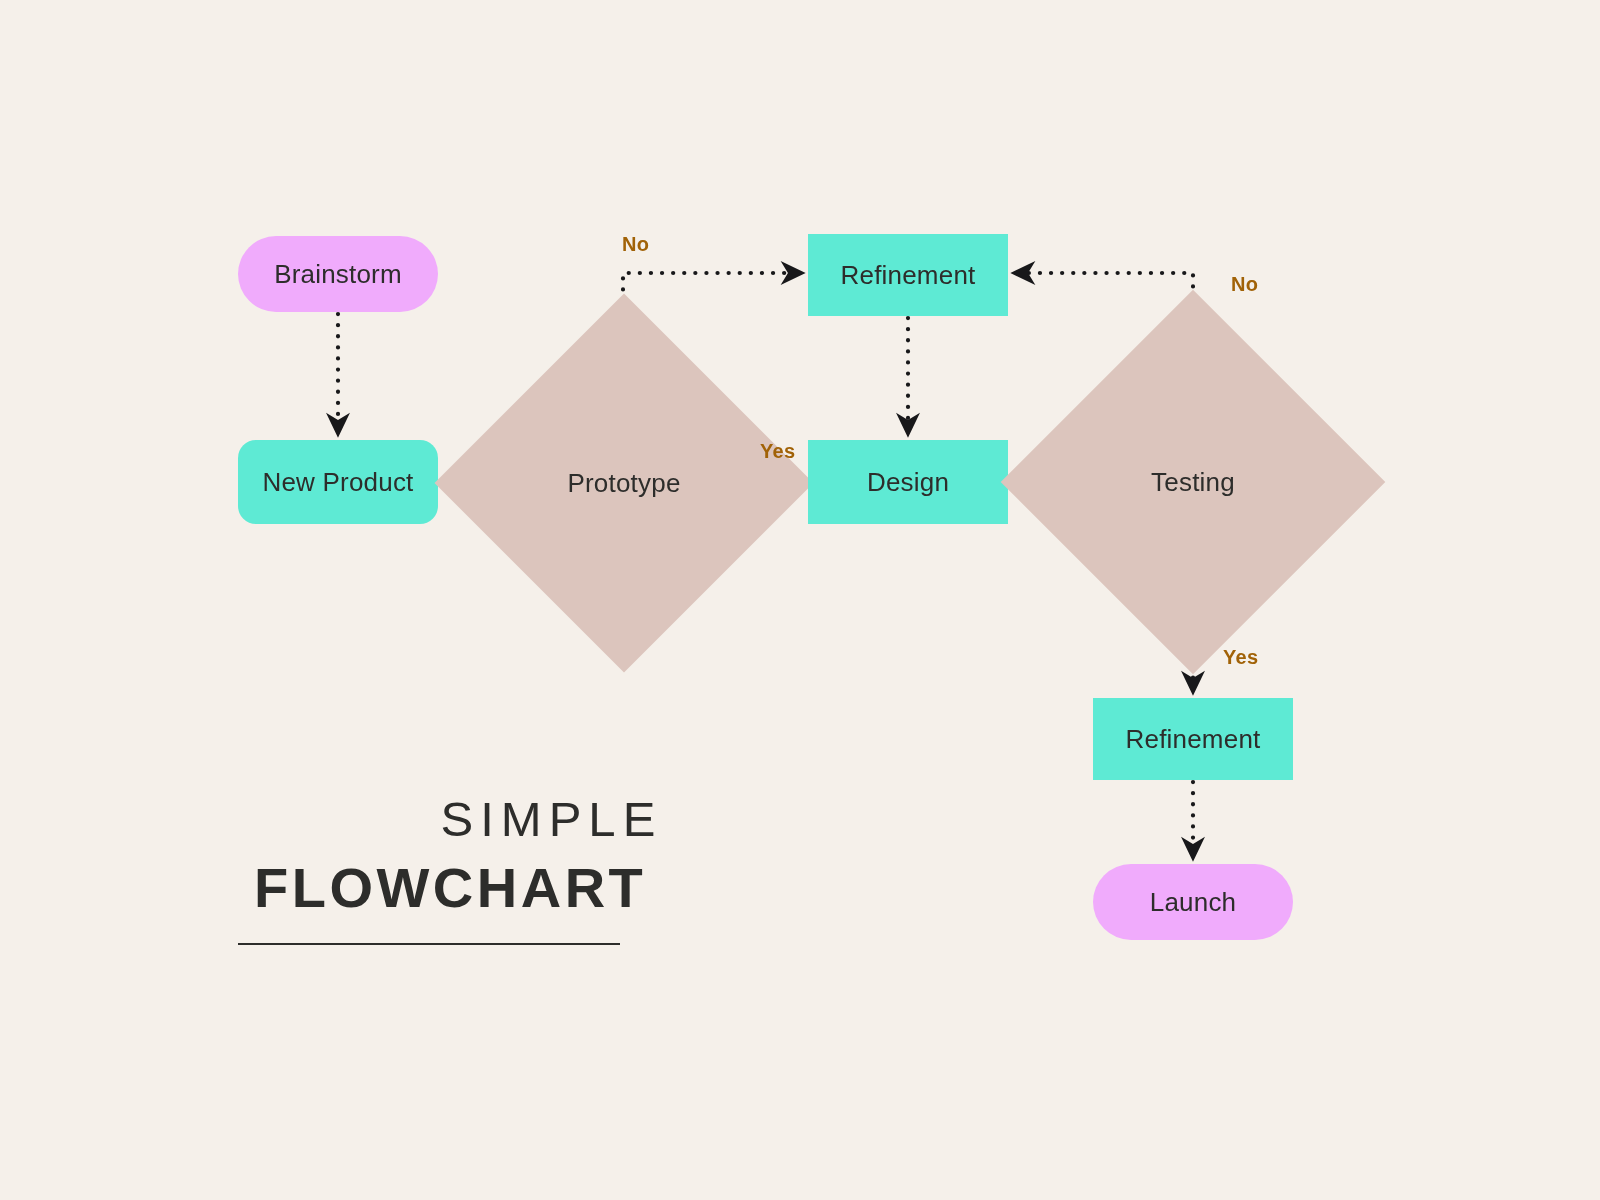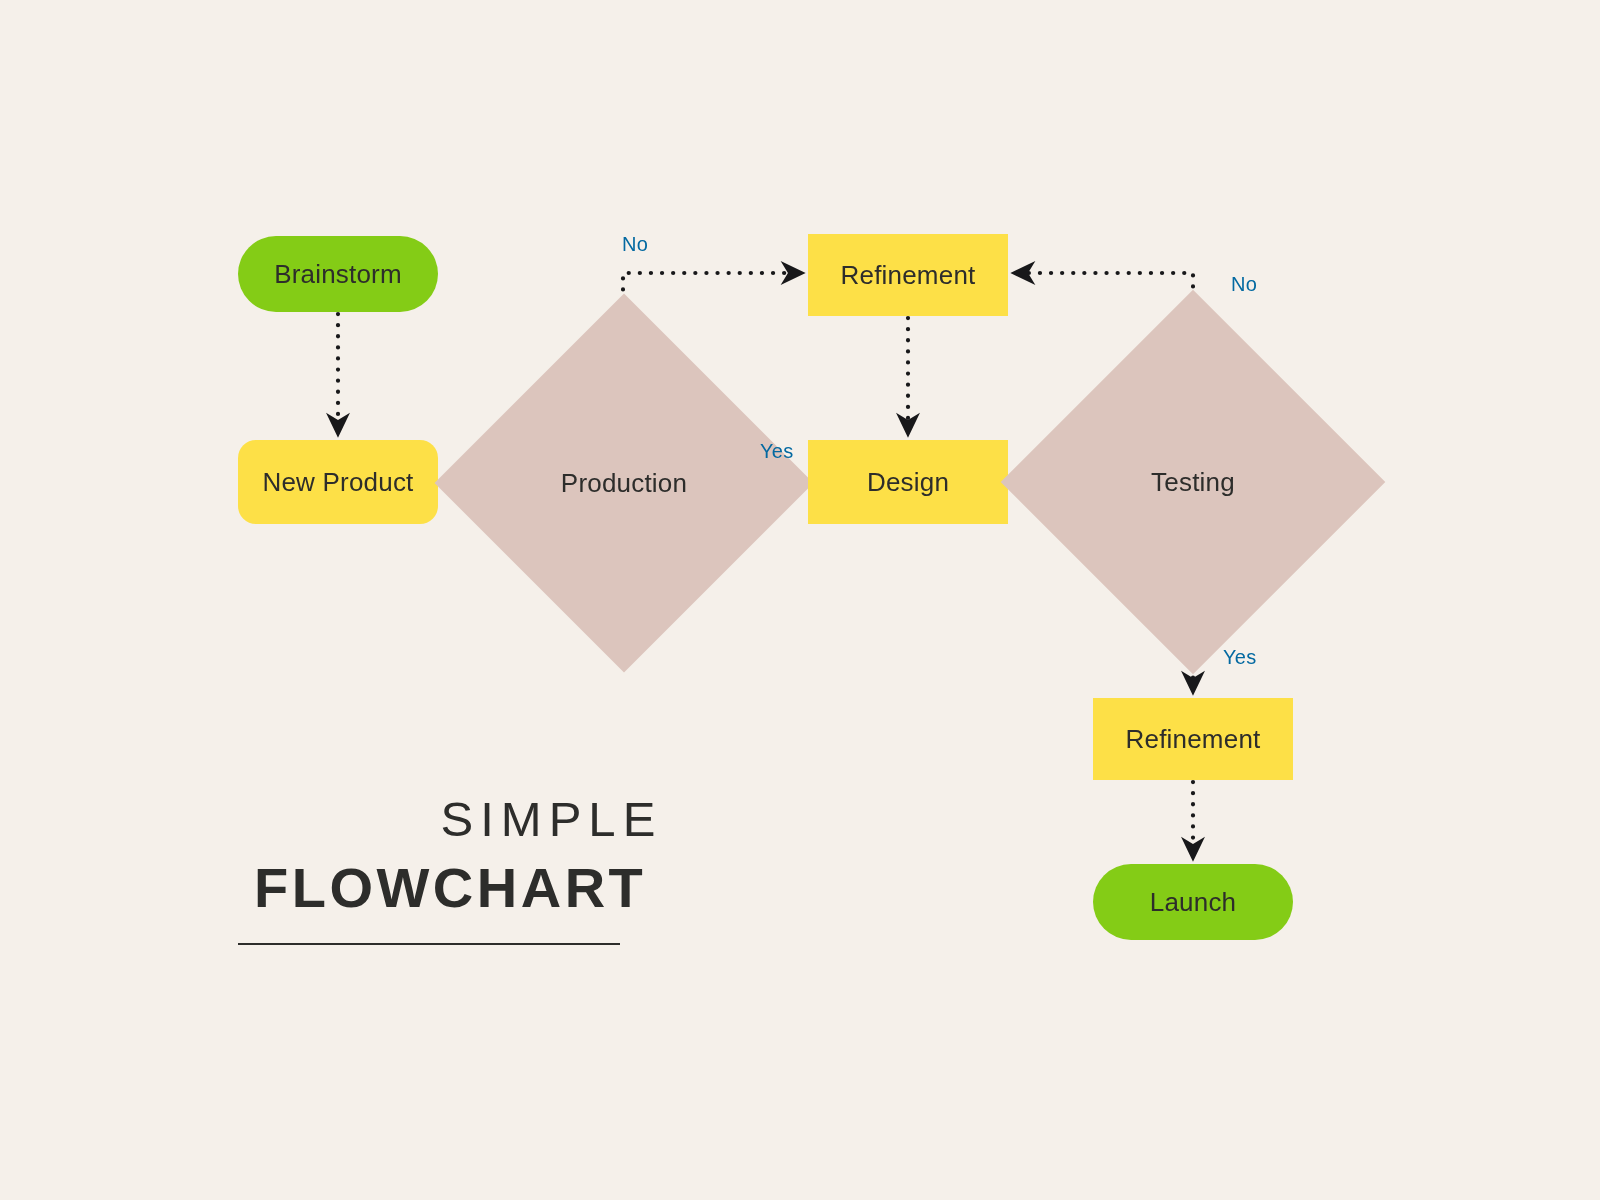--- a/index.html
+++ b/index.html
@@ -33,25 +33,25 @@
     align-items: center;
     justify-content: center;
     box-sizing: border-box;
     color: #2d2d2b;
     font-size: 26px;
     font-weight: 400;
     letter-spacing: 0.2px;
     z-index: 2;
   }
   .node-terminal {
-    background: #84cc16;
+    background: #f0abfc;
     border-radius: 42px;
   }
   .node-process {
-    background: #fde047;
+    background: #5eead4;
   }
   .node-decision {
     background: transparent;
   }
   .diamond-shape {
     position: absolute;
     left: 0;
     top: 0;
     width: 100%;
     height: 100%;
@@ -59,23 +59,23 @@
     transform: rotate(45deg);
     z-index: -1;
   }
   .node-decision .node-label {
     position: relative;
     z-index: 1;
   }
 
   .edge-label {
     position: absolute;
-    color: #0369a1;
+    color: #a16207;
     font-size: 20px;
-    font-weight: 400;
+    font-weight: 700;
     letter-spacing: 0.3px;
     z-index: 3;
     white-space: nowrap;
   }
 
   #title-block {
     position: absolute;
     left: 238px;
     top: 795px;
     z-index: 4;
@@ -140,21 +140,21 @@
   <div class="node node-terminal" style="left:238px; top:236px; width:200px; height:76px;">
     <span class="node-label">Brainstorm</span>
   </div>
 
   <div class="node node-process" style="left:238px; top:440px; width:200px; height:84px;border-radius:18px;">
     <span class="node-label">New Product</span>
   </div>
 
   <div class="node node-decision" style="left:490px; top:349px; width:268px; height:268px;">
     <span class="diamond-shape"></span>
-    <span class="node-label">Production</span>
+    <span class="node-label">Prototype</span>
   </div>
 
   <div class="node node-process" style="left:808px; top:234px; width:200px; height:82px;">
     <span class="node-label">Refinement</span>
   </div>
 
   <div class="node node-process" style="left:808px; top:440px; width:200px; height:84px;">
     <span class="node-label">Design</span>
   </div>
 

